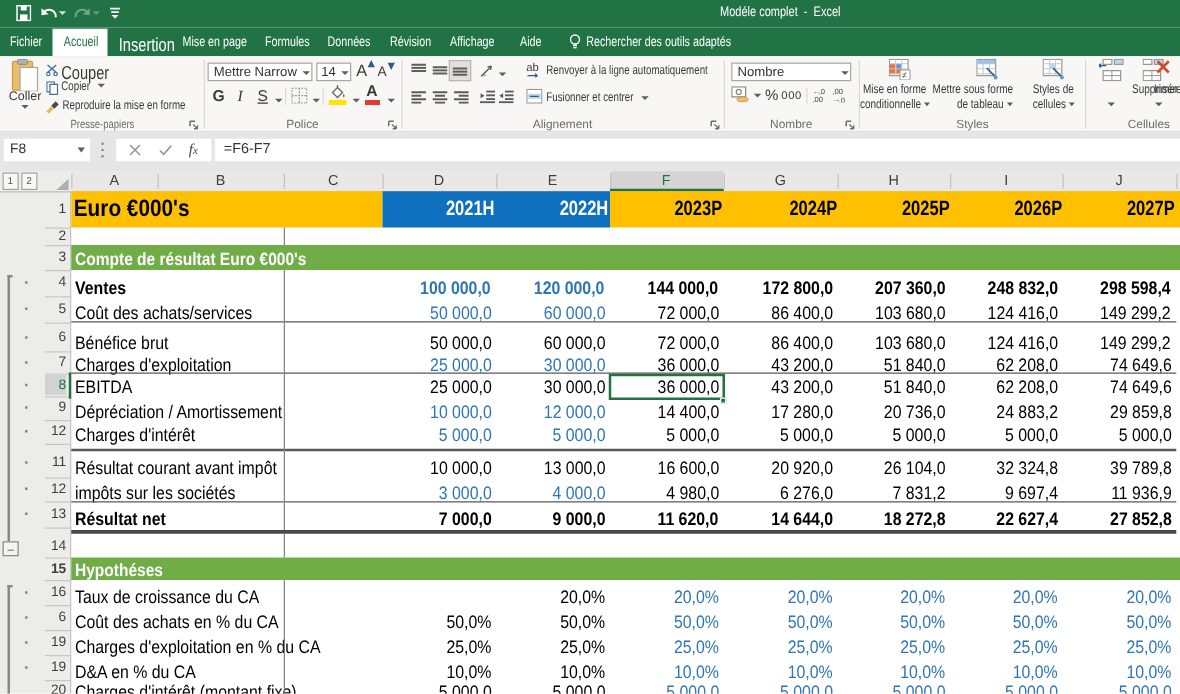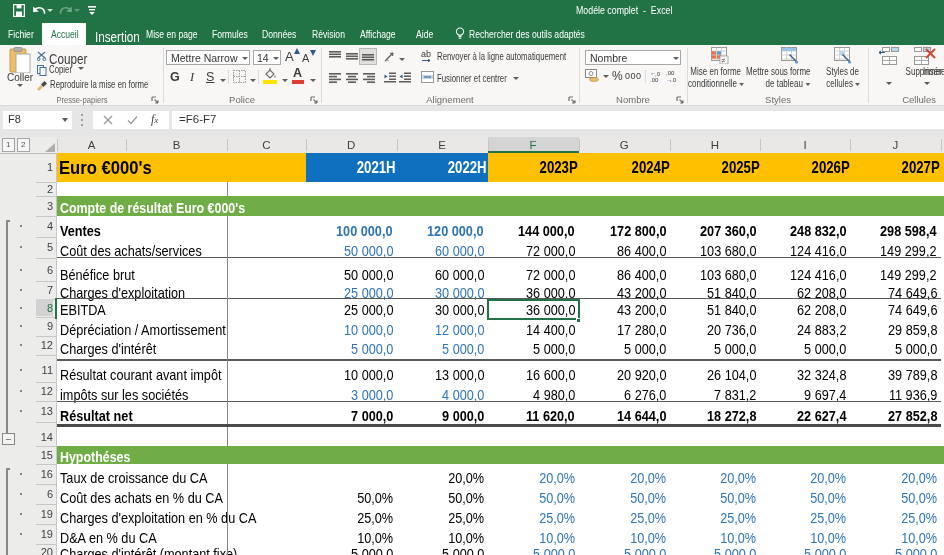--- a/index.html
+++ b/index.html
@@ -354,21 +354,21 @@
 <div class="rowno" style="top:335.5px;height:19.5px;">12</div>
 <div class="ab" style="left:36px;top:355px;width:21px;height:1px;background:#c9c7c5"></div>
 <div class="rowno" style="top:358.2px;height:23.3px;">11</div>
 <div class="ab" style="left:36px;top:381.5px;width:21px;height:1px;background:#c9c7c5"></div>
 <div class="rowno" style="top:381.5px;height:19px;">12</div>
 <div class="ab" style="left:36px;top:400.5px;width:21px;height:1px;background:#c9c7c5"></div>
 <div class="rowno" style="top:400.5px;height:21.6px;">13</div>
 <div class="ab" style="left:36px;top:422.1px;width:21px;height:1px;background:#c9c7c5"></div>
 <div class="rowno" style="top:427px;height:19px;">14</div>
 <div class="ab" style="left:36px;top:446px;width:21px;height:1px;background:#c9c7c5"></div>
-<div class="rowno" style="top:446px;height:18.2px;">15</div>
+<div class="rowno" style="top:446px;height:18.2px;font-weight:bold;">15</div>
 <div class="ab" style="left:36px;top:464.2px;width:21px;height:1px;background:#c9c7c5"></div>
 <div class="rowno" style="top:464.2px;height:20px;">16</div>
 <div class="ab" style="left:36px;top:484.2px;width:21px;height:1px;background:#c9c7c5"></div>
 <div class="rowno" style="top:484.2px;height:20px;">6</div>
 <div class="ab" style="left:36px;top:504.2px;width:21px;height:1px;background:#c9c7c5"></div>
 <div class="rowno" style="top:504.2px;height:20px;">19</div>
 <div class="ab" style="left:36px;top:524.2px;width:21px;height:1px;background:#c9c7c5"></div>
 <div class="rowno" style="top:524.2px;height:20px;">19</div>
 <div class="ab" style="left:36px;top:544.2px;width:21px;height:1px;background:#c9c7c5"></div>
 <div class="rowno" style="top:544.2px;height:15.5px;">20</div>

